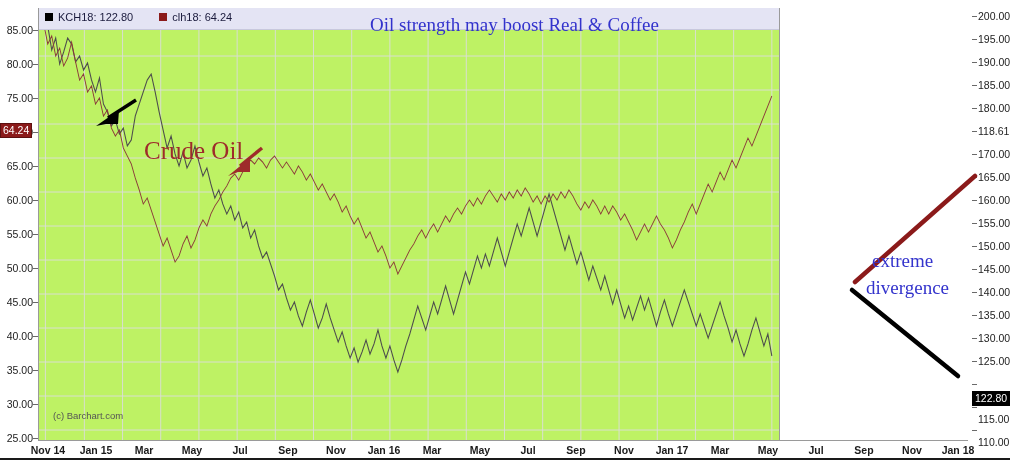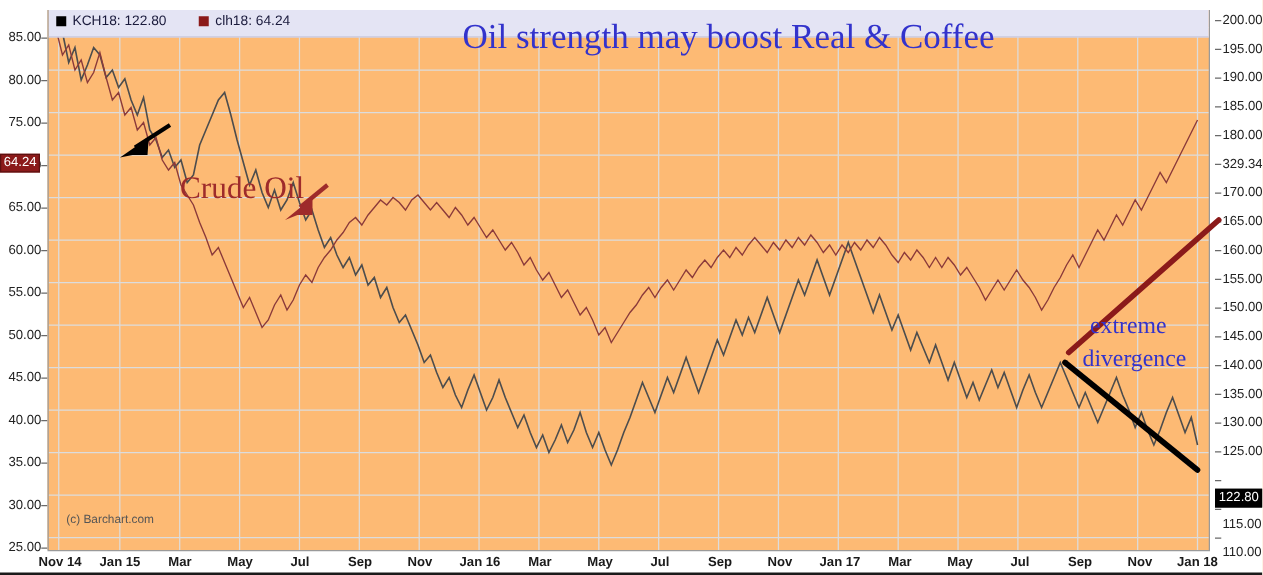--- a/index.html
+++ b/index.html
@@ -14,23 +14,23 @@
     background: #ffffff;
     font-family: "Liberation Sans", sans-serif;
     overflow: hidden;
   }
 
   
   .plot-area {
     position: absolute;
     left: 38px;
     top: 8px;
-    width: 930px;
+    width: 742px;
     height: 432px;
-    background: #fdba74;
+    background: #bef264;
     border-left: 1px solid #9a9a9a;
     border-right: 1px solid #9a9a9a;
     box-sizing: border-box;
   }
   .legend-band {
     position: absolute;
     left: 0;
     top: 0;
     width: 100%;
     height: 22px;
@@ -134,21 +134,21 @@
   }
 
   
   .ann {
     position: absolute;
     font-family: "Liberation Serif", serif;
     white-space: nowrap;
   }
   .ann-title {
     left: 370px; top: 14px;
-    font-size: 28px;
+    font-size: 19px;
     color: #3333cc;
     font-family: Liberation Serif, serif;
   }
   .ann-coffee {
     left: 138px; top: 92px;
     font-size: 25px;
     color: #000000;
   }
   .ann-crudeoil {
     left: 144px; top: 137px;
@@ -232,21 +232,21 @@
     <div class="tick-label" style="top:3px">200.00</div>
     <div class="tick-mark" style="top:31px"></div>
     <div class="tick-label" style="top:26px">195.00</div>
     <div class="tick-mark" style="top:54px"></div>
     <div class="tick-label" style="top:49px">190.00</div>
     <div class="tick-mark" style="top:77px"></div>
     <div class="tick-label" style="top:72px">185.00</div>
     <div class="tick-mark" style="top:100px"></div>
     <div class="tick-label" style="top:95px">180.00</div>
     <div class="tick-mark" style="top:123px"></div>
-    <div class="tick-label" style="top:118px">329.34</div>
+    <div class="tick-label" style="top:118px">118.61</div>
     <div class="tick-mark" style="top:146px"></div>
     <div class="tick-label" style="top:141px">170.00</div>
     <div class="tick-mark" style="top:169px"></div>
     <div class="tick-label" style="top:164px">165.00</div>
     <div class="tick-mark" style="top:192px"></div>
     <div class="tick-label" style="top:187px">160.00</div>
     <div class="tick-mark" style="top:215px"></div>
     <div class="tick-label" style="top:210px">155.00</div>
     <div class="tick-mark" style="top:238px"></div>
     <div class="tick-label" style="top:233px">150.00</div>

